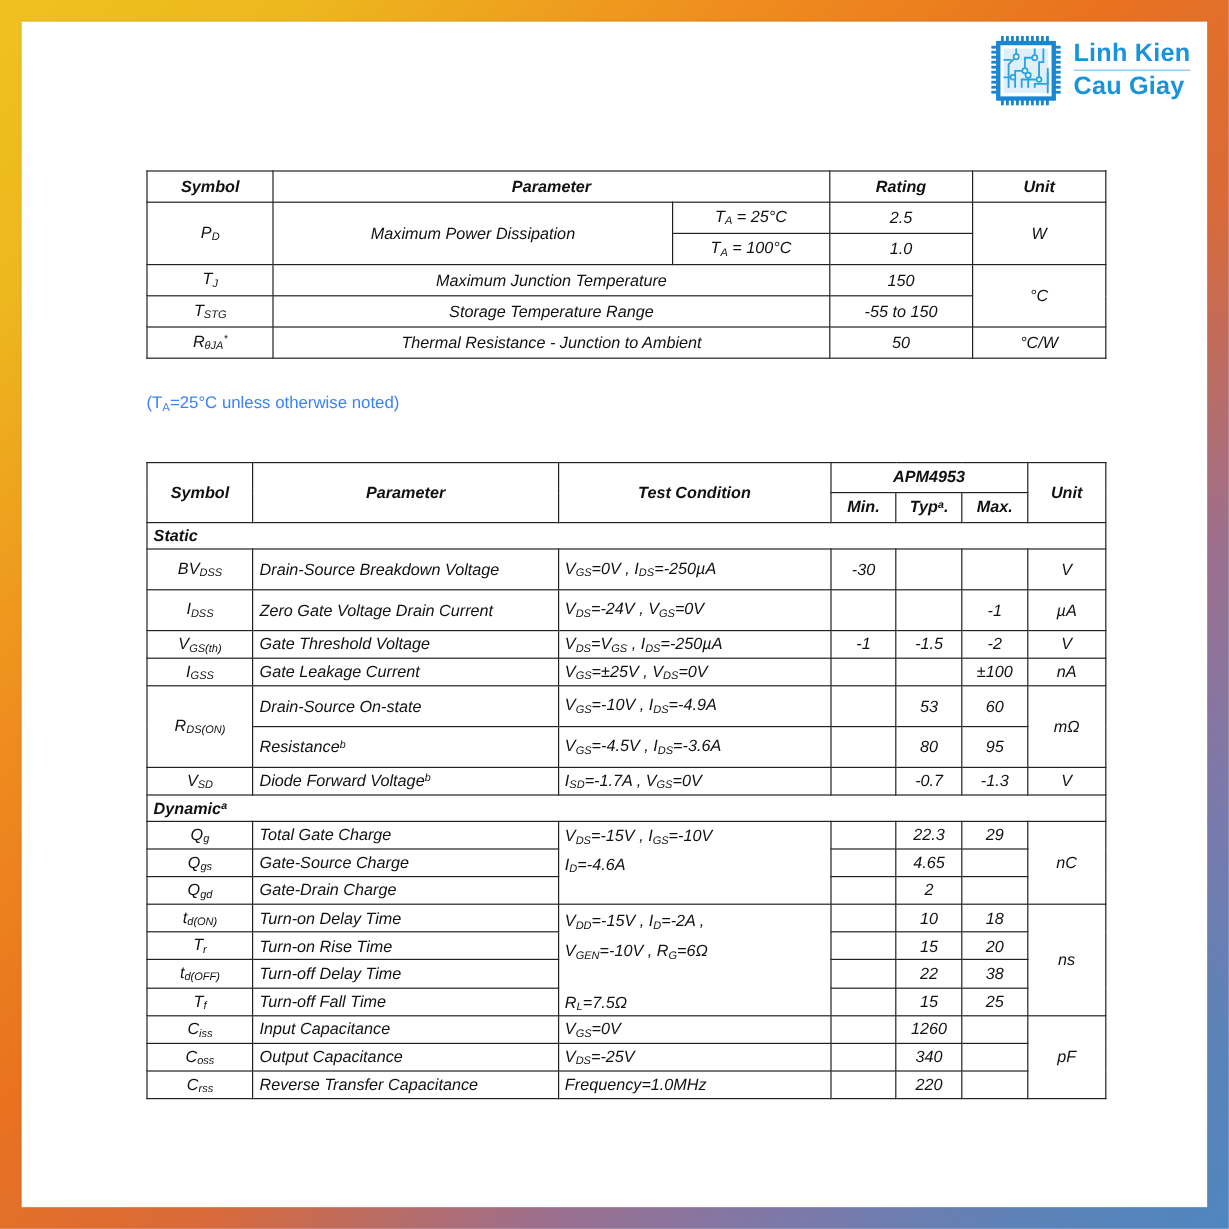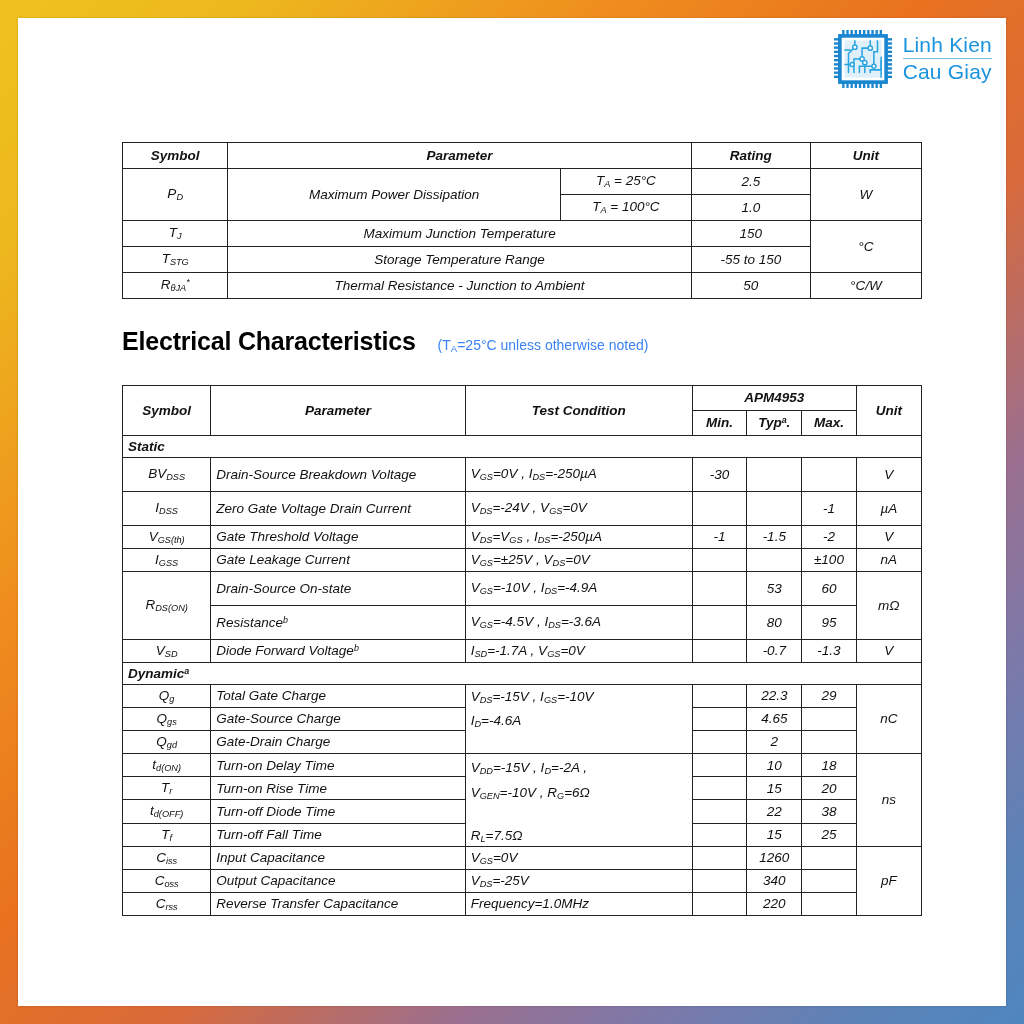--- a/index.html
+++ b/index.html
@@ -34,21 +34,21 @@
   }
 
   
   #logo {
     position:absolute; right:14px; top:12px;
     display:flex; align-items:center; gap:11px;
   }
   #logo-mark { width:58px; height:58px; flex:0 0 58px; }
   #logo-text { line-height:1.08; }
   #logo-text .l1, #logo-text .l2 {
-    font-size:21px; font-weight:normal; color:#1a93de;
+    font-size:21px; font-weight:bold; color:#1a93de;
     letter-spacing:.2px; white-space:nowrap;
   }
   #logo-text .l1 { border-bottom:1.5px solid #7ec2ea; padding-bottom:1px; }
   #logo-text .l2 { padding-top:2px; }
 
   
   .dstable {
     position:absolute;
     border-collapse:collapse;
     font-size:13.5px;
@@ -221,21 +221,20 @@
         <span>R</span><sub>θJA</sub><sup>*</sup>
       </td>
       <td class="lft" colspan="2">Thermal Resistance - Junction to Ambient</td>
       <td class="c-rate ctr">50</td>
       <td class="c-unit ctr">°C/W</td>
     </tr>
   </tbody>
     </table>
 
   <div id="ec-head">
-    <span class="title">Electrical Characteristics</span>
     <span class="note">(T<sub>A</sub>=25°C unless otherwise noted)</span>
   </div>
 
   <table class="dstable" id="tbl-ec">
     <tbody>
         <tr class="hdr">
       <th class="c-sym" rowspan="2">Symbol</th>
       <th class="c-par" rowspan="2">Parameter</th>
       <th class="c-cond" rowspan="2">Test Condition</th>
       <th colspan="3">APM4953</th>
@@ -364,21 +363,21 @@
     </tr>
     <tr>
       <td class="c-sym"><span>T</span><sub>r</sub></td>
       <td class="c-par">Turn-on Rise Time</td>
       <td class="c-min"></td>
       <td class="c-typ">15</td>
       <td class="c-max">20</td>
     </tr>
     <tr>
       <td class="c-sym"><span>t</span><sub>d(OFF)</sub></td>
-      <td class="c-par">Turn-off Diode Time</td>
+      <td class="c-par">Turn-off Delay Time</td>
       <td class="c-min"></td>
       <td class="c-typ">22</td>
       <td class="c-max">38</td>
     </tr>
     <tr>
       <td class="c-sym"><span>T</span><sub>f</sub></td>
       <td class="c-par">Turn-off Fall Time</td>
       <td class="c-min"></td>
       <td class="c-typ">15</td>
       <td class="c-max">25</td>

